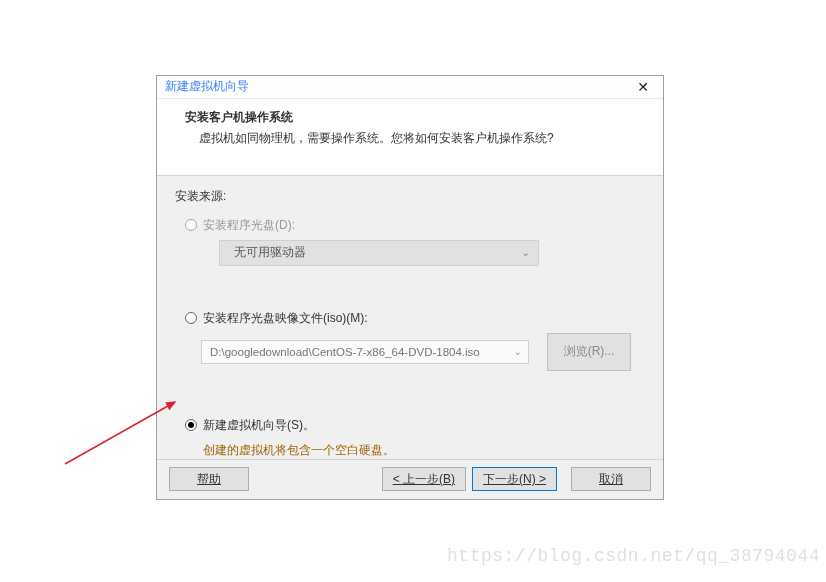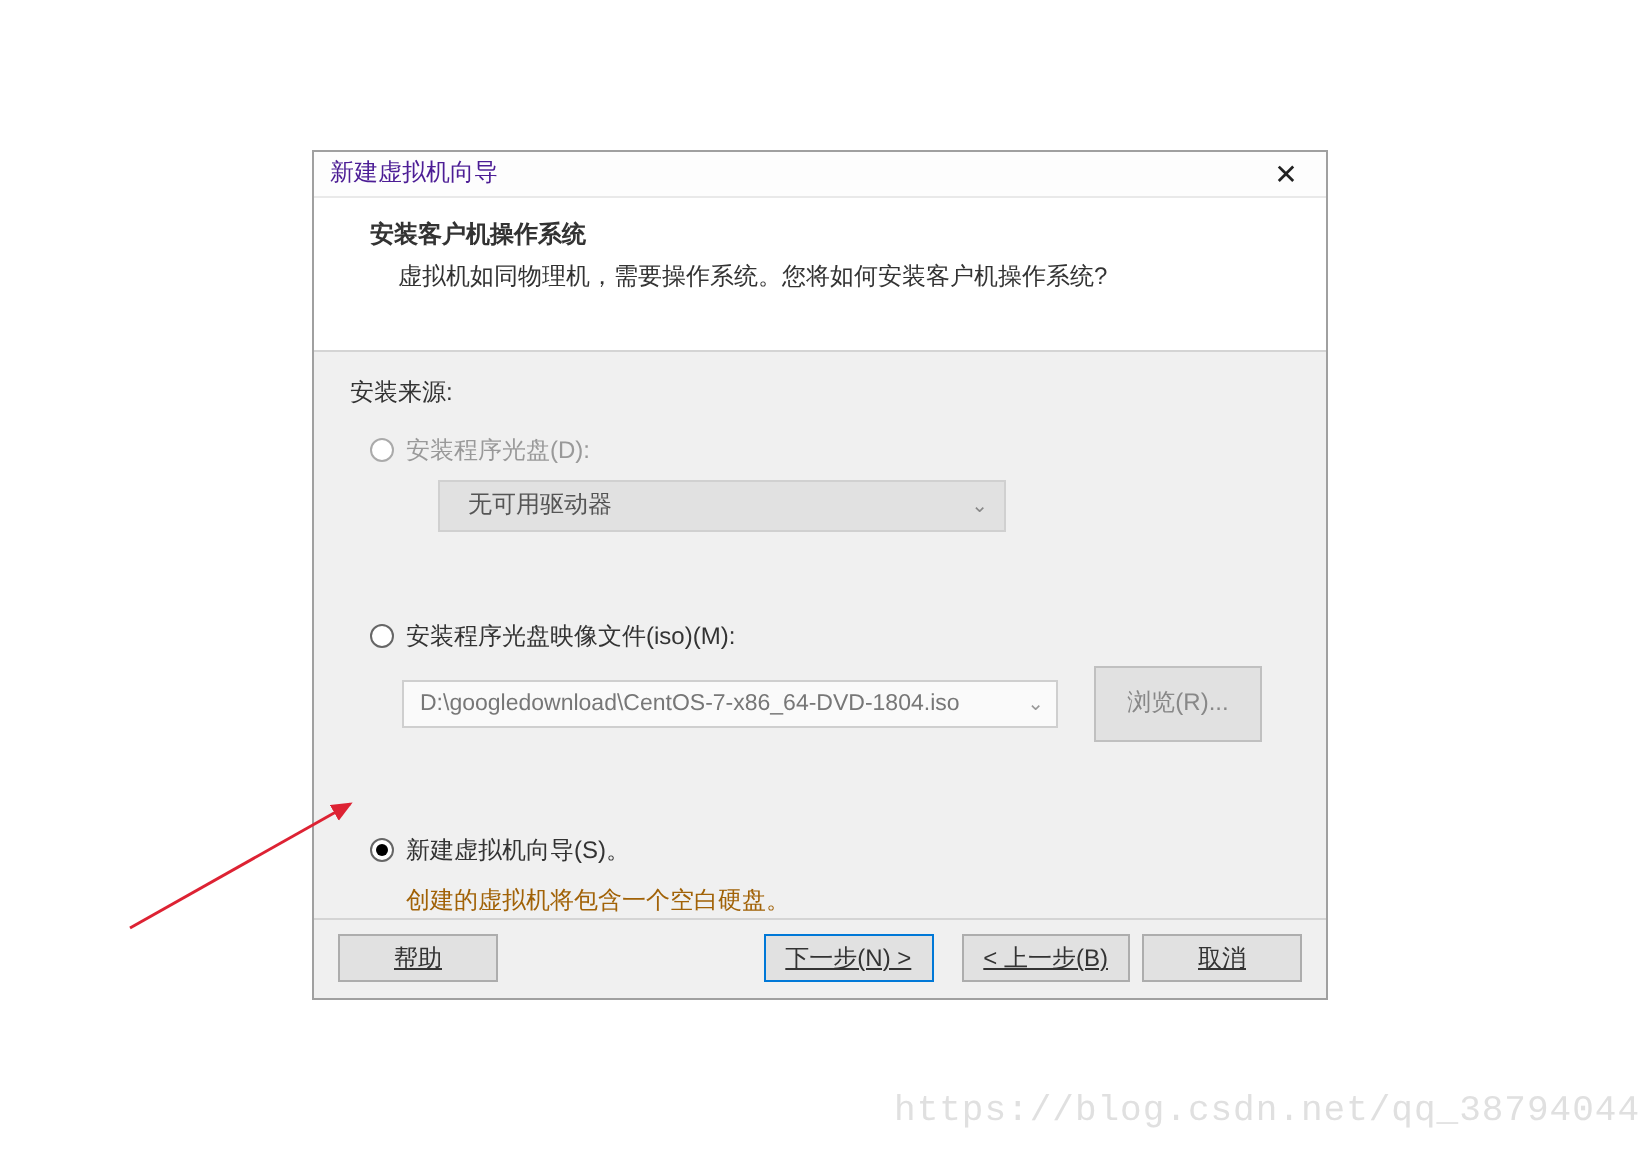--- a/index.html
+++ b/index.html
@@ -27,21 +27,21 @@
   }
   .titlebar {
     height: 26px;
     display: flex;
     align-items: center;
     justify-content: space-between;
     padding: 0 6px 0 8px;
     background: #fdfdfd;
     border-bottom: 1px solid #e9e9e9;
   }
-  .titlebar-title { font-size: 12px; color: #4c1d95; }
+  .titlebar-title { font-size: 12px; color: #3b82f6; }
   .close-btn {
     width: 28px; height: 20px;
     display: flex; align-items: center; justify-content: center;
     font-size: 14px; color: #222; cursor: default;
   }
   .header-area {
     background: #ffffff;
     padding: 10px 22px 28px 28px;
   }
   .header-title { font-weight: bold; font-size: 12px; margin-bottom: 4px; }
@@ -65,21 +65,21 @@
     flex-shrink: 0;
   }
   .radio.disabled { border-color: #aaa; }
   .radio.selected::after {
     content: ""; width: 6px; height: 6px; border-radius: 50%; background: #000;
   }
   .option-label { font-size: 12px; }
   .option-label.disabled { color: #999; }
   .dropdown {
     margin-left: 44px;
-    width: 284px; height: 26px;
+    width: 320px; height: 26px;
     background: #e1e1e1;
     border: 1px solid #d0d0d0;
     display: flex; align-items: center; justify-content: space-between;
     padding: 0 8px 0 14px; color: #555;
   }
   .dropdown .chev { color: #888; font-size: 10px; }
   .combo-row {
     margin-left: 26px; display: flex; gap: 18px; align-items: center;
     margin-top: 6px;
   }
@@ -189,25 +189,25 @@
       <span class="option-label">新建虚拟机向导(S)。</span>
     </div>
     <div class="sub-note">创建的虚拟机将包含一个空白硬盘。</div>
   </div>
 
   <div class="button-bar">
     <div class="btn">
       <span>帮助</span>
     </div>
     <div class="flex-spacer"></div>
+    <div class="btn" style="margin-right:6px;">
+      <span>&lt; 上一步(B)</span>
+    </div>
     <div class="btn primary" style="margin-right:14px;">
       <span>下一步(N) &gt;</span>
-    </div>
-    <div class="btn" style="margin-right:6px;">
-      <span>&lt; 上一步(B)</span>
     </div>
     <div class="btn">
       <span>取消</span>
     </div>
   </div>
 
 </div>
 
 <svg class="arrow-annotation" width="130" height="80">
   <defs>

